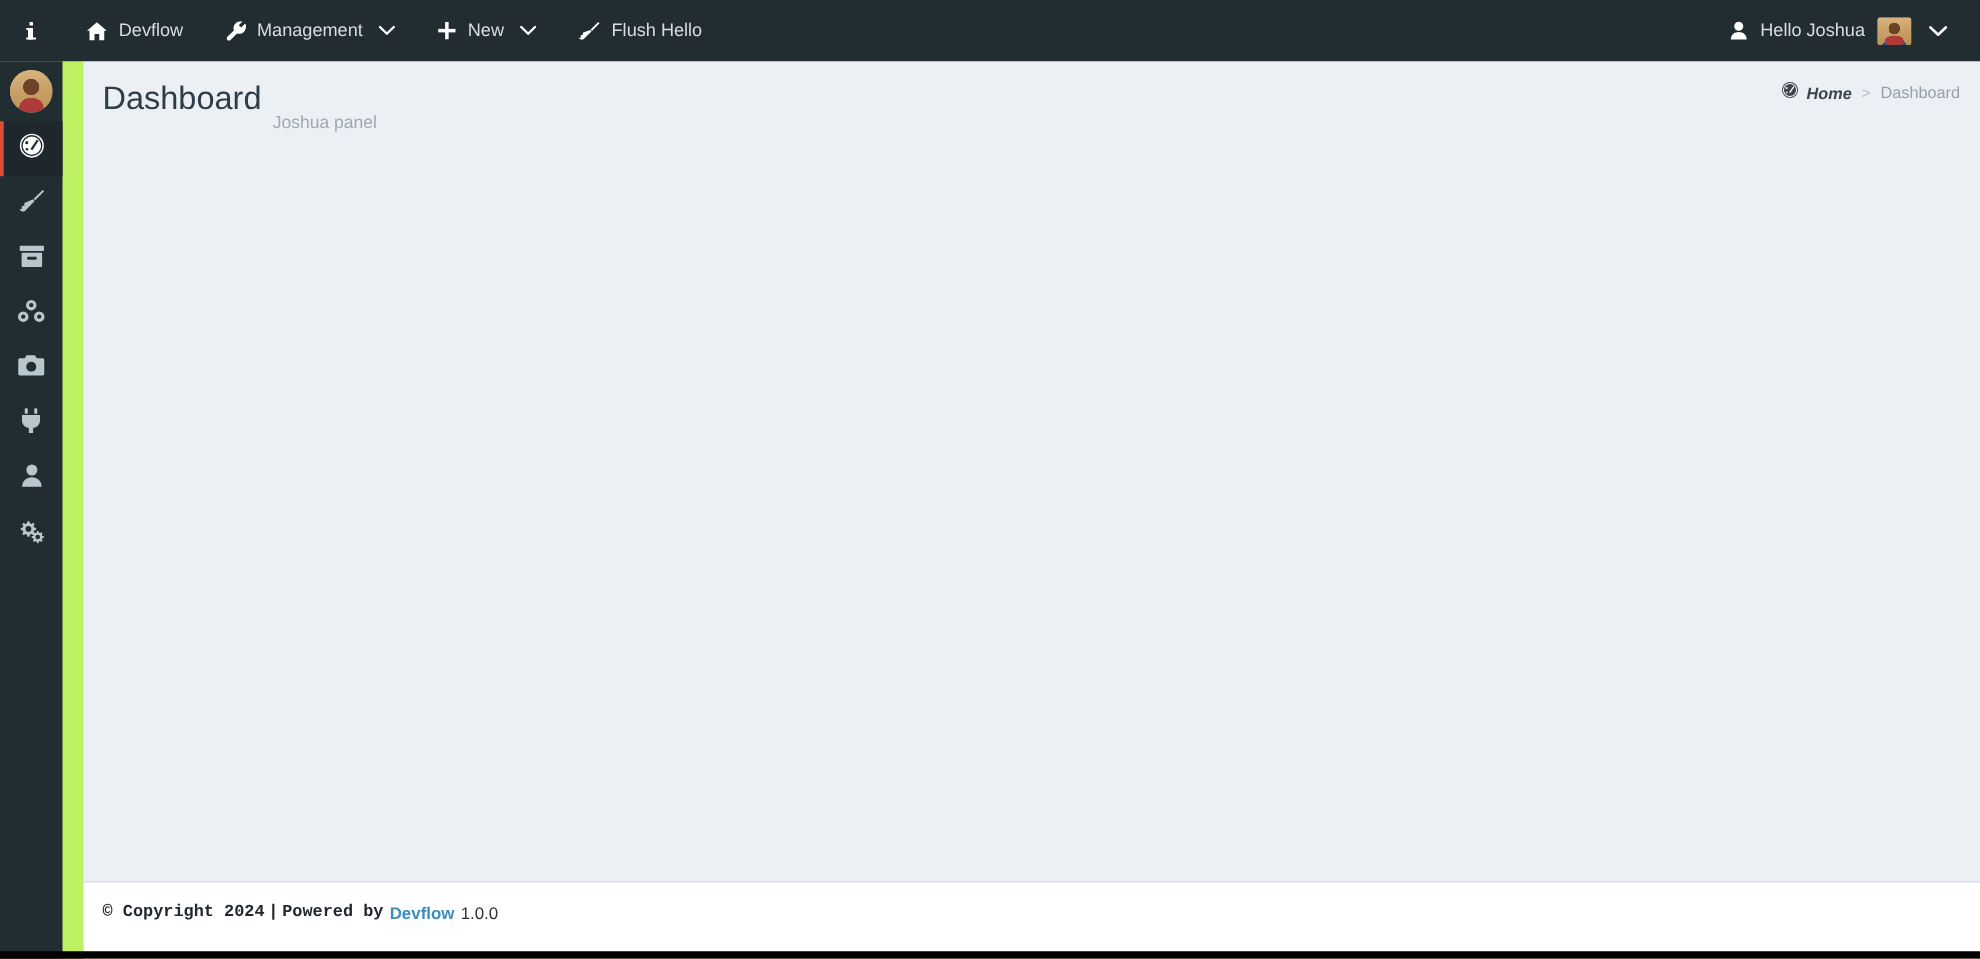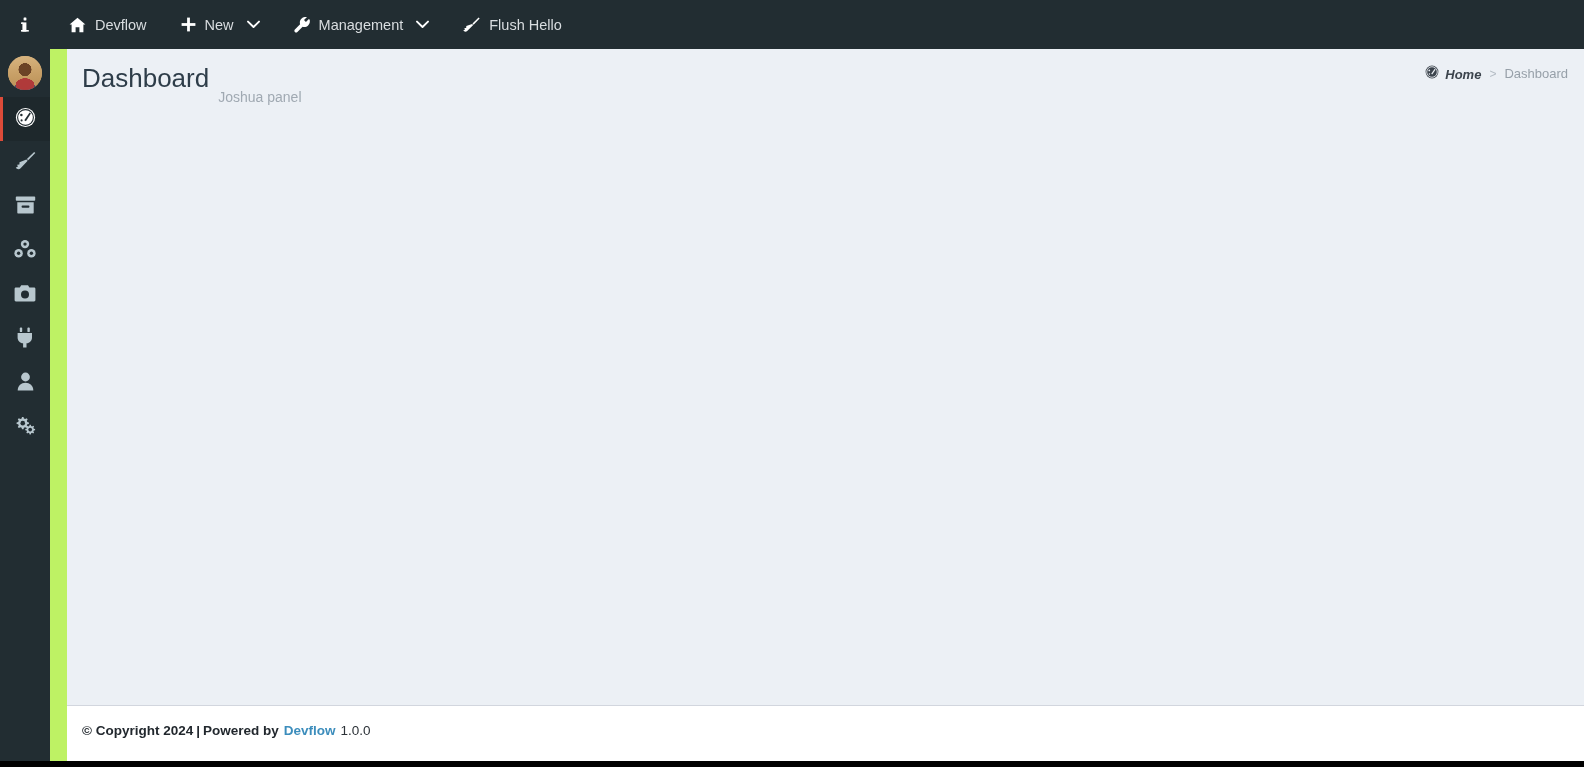--- a/index.html
+++ b/index.html
@@ -216,21 +216,21 @@
     height: 50px;
     background: #ffffff;
     border-top: 1px solid #d2d6de;
     border-right: 1px solid #d9e0e6;
     display: flex;
     align-items: center;
     padding-left: 15px;
     font-size: 13.5px;
     color: #22282e;
   }
-  .footer b { font-weight: 700; }
+  .footer b { font-weight: 700; font-family: Liberation Mono, monospace; }
   .footer .sep { margin: 0 3px; font-weight: 700; }
   .footer .brand-link {
     color: #3c8dbc;
     font-weight: 700;
     text-decoration: none;
     cursor: pointer;
   }
   .footer .version { font-weight: 400; margin-left: 5px; color: #2c3238; }
 
   .scroll-gutter {
@@ -274,58 +274,77 @@
         <span class="nav-icon">
           <svg width="17" height="16" viewBox="0 0 17 16">
             <path d="M8.5 0.8 L16.4 7.6 L14.4 7.6 L14.4 15.2 L10.4 15.2 L10.4 10.2 L6.6 10.2 L6.6 15.2 L2.6 15.2 L2.6 7.6 L0.6 7.6 Z" fill="#ffffff"></path>
           </svg>
         </span>
         <span>Devflow</span>
       </div>
 
       <div class="nav-item">
         <span class="nav-icon">
+          <svg width="16" height="16" viewBox="0 0 16 16">
+            <path d="M14.9 2.0 L11.9 5.0 L10.0 3.1 L13.0 0.1 C11.0 -0.4 8.8 0.2 7.4 1.7 C5.9 3.2 5.5 5.4 6.1 7.3 L0.9 12.4 C0.2 13.1 0.2 14.2 0.9 14.9 C1.6 15.6 2.7 15.6 3.4 14.9 L8.6 9.8 C10.5 10.4 12.6 10.0 14.1 8.5 C15.6 7.0 16.2 4.8 15.7 2.8 Z" fill="#ffffff"></path>
+          </svg>
+        </span>
+        <span>Management</span>
+        <span class="caret">
+          <svg width="13" height="9" viewBox="0 0 13 9">
+            <path d="M1.0 1.6 L6.5 7.0 L12.0 1.6" stroke="#ffffff" stroke-width="1.9" fill="none" stroke-linecap="round" stroke-linejoin="round"></path>
+          </svg>
+        </span>
+      </div>
+
+      <div class="nav-item">
+        <span class="nav-icon">
           <svg width="15" height="15" viewBox="0 0 15 15">
             <rect x="6.1" y="0.6" width="2.8" height="13.8" fill="#ffffff"></rect>
             <rect x="0.6" y="6.1" width="13.8" height="2.8" fill="#ffffff"></rect>
           </svg>
         </span>
         <span>New</span>
         <span class="caret">
           <svg width="13" height="9" viewBox="0 0 13 9">
             <path d="M1.0 1.6 L6.5 7.0 L12.0 1.6" stroke="#ffffff" stroke-width="1.9" fill="none" stroke-linecap="round" stroke-linejoin="round"></path>
           </svg>
         </span>
       </div>
 
       <div class="nav-item">
         <span class="nav-icon">
-          <svg width="16" height="16" viewBox="0 0 16 16">
-            <path d="M14.9 2.0 L11.9 5.0 L10.0 3.1 L13.0 0.1 C11.0 -0.4 8.8 0.2 7.4 1.7 C5.9 3.2 5.5 5.4 6.1 7.3 L0.9 12.4 C0.2 13.1 0.2 14.2 0.9 14.9 C1.6 15.6 2.7 15.6 3.4 14.9 L8.6 9.8 C10.5 10.4 12.6 10.0 14.1 8.5 C15.6 7.0 16.2 4.8 15.7 2.8 Z" fill="#ffffff"></path>
-          </svg>
-        </span>
-        <span>Management</span>
-        <span class="caret">
-          <svg width="13" height="9" viewBox="0 0 13 9">
-            <path d="M1.0 1.6 L6.5 7.0 L12.0 1.6" stroke="#ffffff" stroke-width="1.9" fill="none" stroke-linecap="round" stroke-linejoin="round"></path>
-          </svg>
-        </span>
-      </div>
-
-      <div class="nav-item">
-        <span class="nav-icon">
           <svg width="17" height="16" viewBox="0 0 17 16">
             <path d="M15.6 0.6 L16.6 1.6 L10.6 7.7 L9.5 6.6 Z" fill="#ffffff"></path>
             <path d="M9.1 7.0 L10.2 8.1 L4.2 13.9 C3.0 15.1 1.0 14.8 0.3 13.3 L1.9 12.7 L1.4 11.1 L3.2 10.9 L3.3 9.1 Z" fill="#ffffff"></path>
           </svg>
         </span>
         <span>Flush Hello</span>
       </div>
     </div>
 
+    <div class="topbar-right">
+      <div class="user-nav">
+        <span class="nav-icon">
+          <svg width="14" height="15" viewBox="0 0 14 15">
+            <circle cx="7" cy="4.0" r="3.6" fill="#ffffff"></circle>
+            <path d="M0.7 14.6 C0.7 10.8 3.5 8.6 7 8.6 C10.5 8.6 13.3 10.8 13.3 14.6 Z" fill="#ffffff"></path>
+          </svg>
+        </span>
+        <span>Hello Joshua</span>
+        <span class="user-avatar-sm">
+          <span class="avatar-art"></span>
+        </span>
+        <span class="caret">
+          <svg width="15" height="10" viewBox="0 0 15 10">
+            <path d="M1.2 1.8 L7.5 7.8 L13.8 1.8" stroke="#ffffff" stroke-width="2" fill="none" stroke-linecap="round" stroke-linejoin="round"></path>
+          </svg>
+        </span>
+      </div>
+    </div>
   </div>
 
   <div class="sidebar">
 
     <div class="sidebar-user">
       <span class="sidebar-avatar">
         <span class="avatar-art"></span>
       </span>
     </div>
 

